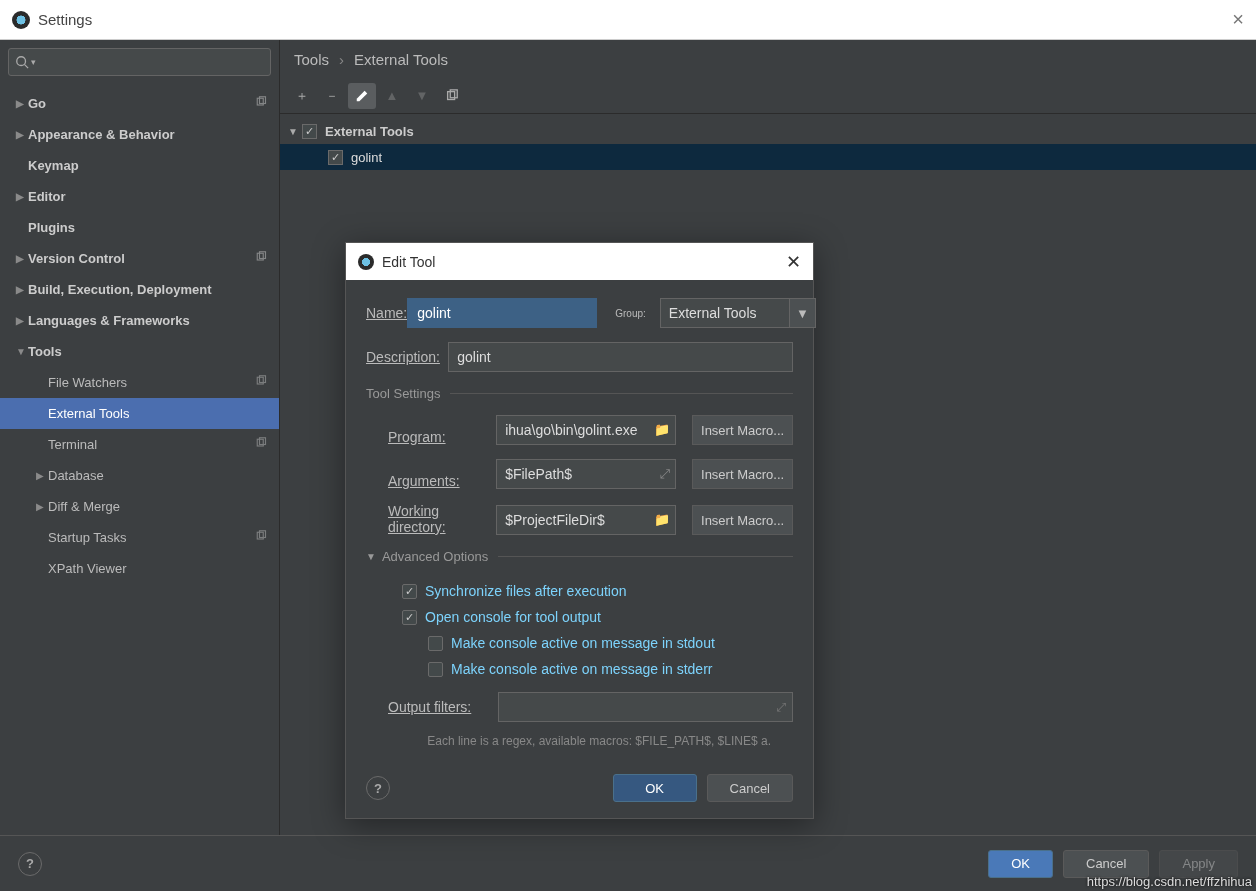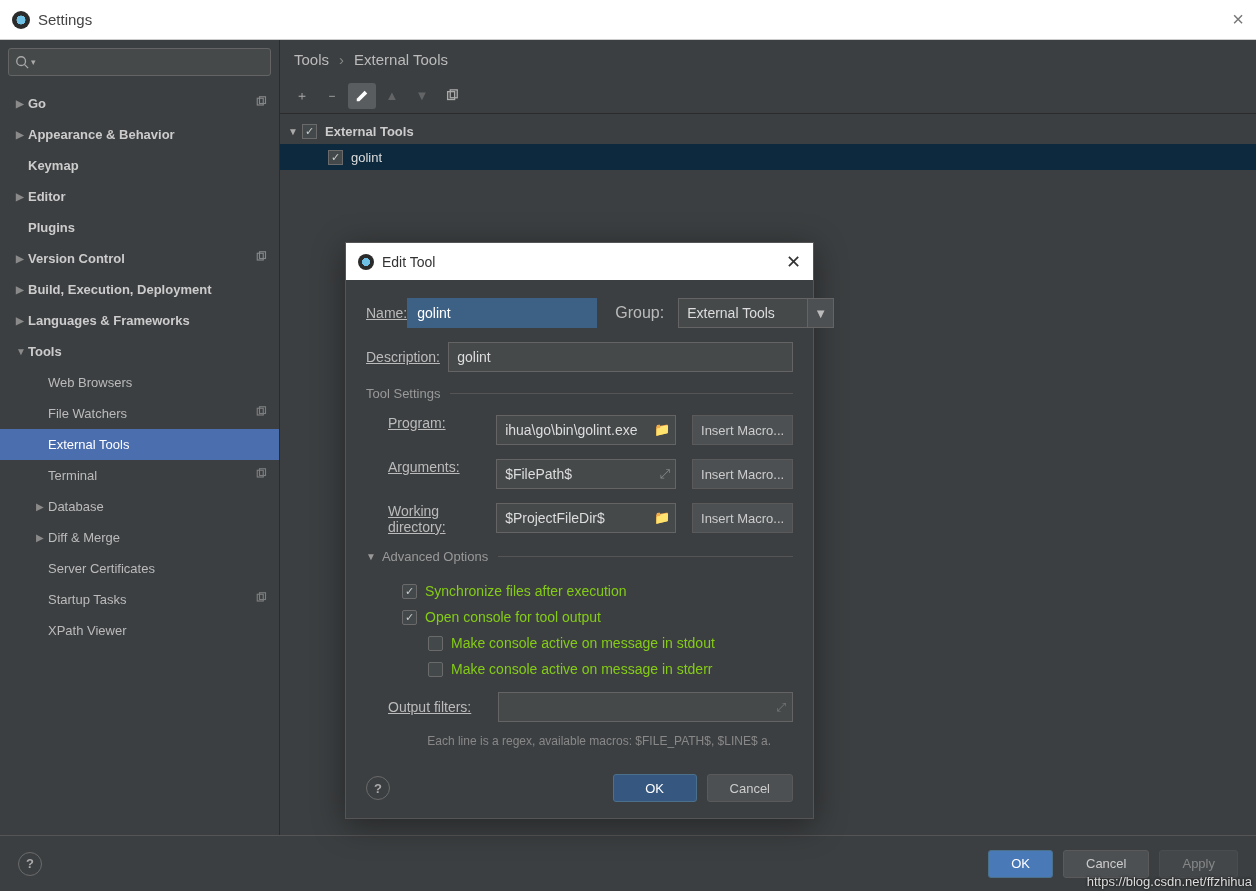--- a/index.html
+++ b/index.html
@@ -56,41 +56,41 @@
 .modal-header .title { color: #333; font-size: 14px; }
 .modal-header .close-x { margin-left: auto; color: #333; font-size: 18px; cursor: pointer; }
 .modal-body { padding: 18px 20px 10px; }
 
 .form-row { display: flex; align-items: center; margin-bottom: 14px; }
 .form-label { width: 105px; color: #bbb; font-size: 14px; text-decoration: underline; }
 .text-input { height: 30px; background: #45494a; border: 1px solid #646464; color: #ddd; padding: 0 8px; font-size: 14px; }
 .text-input.focused { border: 2px solid #3d6185; background: #45494a; }
 .text-input.focused::selection { background: #2f65a5; }
 .name-input { width: 190px; }
-.group-label { margin: 0 14px 0 18px; color: #bbb; font-size: 16px; }
+.group-label { margin: 0 14px 0 18px; color: #bbb; font-size: 10px; }
 .combo { display: flex; }
 .combo .text-input { width: 130px; }
 .combo-btn { width: 26px; height: 30px; background: #4c5052; border: 1px solid #646464; border-left: none; display: flex; align-items: center; justify-content: center; color: #bbb; }
 .desc-input { width: 435px; }
 
 .fieldset-label { color: #999; font-size: 13px; margin: 8px 0 14px; display: flex; align-items: center; }
 .fieldset-label::after { content: ""; flex: 1; height: 1px; background: #555; margin-left: 10px; }
 .fieldset-label .exp { margin-right: 6px; font-size: 10px; }
 
-.tool-row { display: flex; align-items: flex-start; margin-bottom: 14px; padding-left: 22px; }
+.tool-row { display: flex; align-items: flex-end; margin-bottom: 14px; padding-left: 22px; }
 .tool-row .form-label { width: 140px; }
 .path-input { flex: 1; position: relative; display: flex; }
 .path-input .text-input { width: 180px; padding-right: 24px; }
 .path-input .folder-icon { position: absolute; right: 6px; top: 7px; color: #888; font-size: 13px; }
 .macro-btn { width: 130px; height: 30px; background: #4c5052; border: 1px solid #5a5a5a; color: #ccc; margin-left: 16px; cursor: pointer; font-size: 13px; }
 
 .adv-opt { margin-top: 10px; }
 .check-row { display: flex; align-items: center; padding: 5px 0 5px 36px; }
 .check-row .checkbox { border-radius: 2px; }
-.check-row label { color: #84cc16; font-size: 14px; }
+.check-row label { color: #7dd3fc; font-size: 14px; }
 
 .output-row { display: flex; align-items: center; padding: 10px 0 6px 22px; }
 .output-row .form-label { width: 110px; }
 .output-input { flex: 1; height: 30px; background: #45494a; border: 1px solid #646464; position: relative; }
 .output-input .expand-icon { position: absolute; right: 6px; top: 7px; color: #777; font-size: 12px; }
 
 .hint { color: #888; font-size: 12px; text-align: right; padding: 6px 22px 0 0; }
 
 .modal-footer { display: flex; align-items: center; padding: 16px 20px; }
 .modal-footer .spacer { flex: 1; }
@@ -159,24 +159,20 @@
         <div class="tree-item bold">
           <span class="arrow">▶</span>
           <span>Languages &amp; Frameworks</span>
         </div>
         <div class="tree-item bold">
           <span class="arrow">▼</span>
           <span>Tools</span>
         </div>
         <div class="tree-item level1">
           <span class="arrow"></span>
-          <span>Web Browsers</span>
-        </div>
-        <div class="tree-item level1">
-          <span class="arrow"></span>
           <span>File Watchers</span>
           <span class="copy-icon"><svg width="12" height="12" viewBox="0 0 16 16">
               <rect x="3" y="3" width="8" height="9"></rect>
               <rect x="6" y="1" width="8" height="9"></rect>
             </svg></span>
         </div>
         <div class="tree-item selected level1">
           <span class="arrow"></span>
           <span>External Tools</span>
         </div>
@@ -188,24 +184,20 @@
               <rect x="6" y="1" width="8" height="9"></rect>
             </svg></span>
         </div>
         <div class="tree-item level1">
           <span class="arrow">▶</span>
           <span>Database</span>
         </div>
         <div class="tree-item level1">
           <span class="arrow">▶</span>
           <span>Diff &amp; Merge</span>
-        </div>
-        <div class="tree-item level1">
-          <span class="arrow"></span>
-          <span>Server Certificates</span>
         </div>
         <div class="tree-item level1">
           <span class="arrow"></span>
           <span>Startup Tasks</span>
           <span class="copy-icon"><svg width="12" height="12" viewBox="0 0 16 16">
               <rect x="3" y="3" width="8" height="9"></rect>
               <rect x="6" y="1" width="8" height="9"></rect>
             </svg></span>
         </div>
         <div class="tree-item level1">

